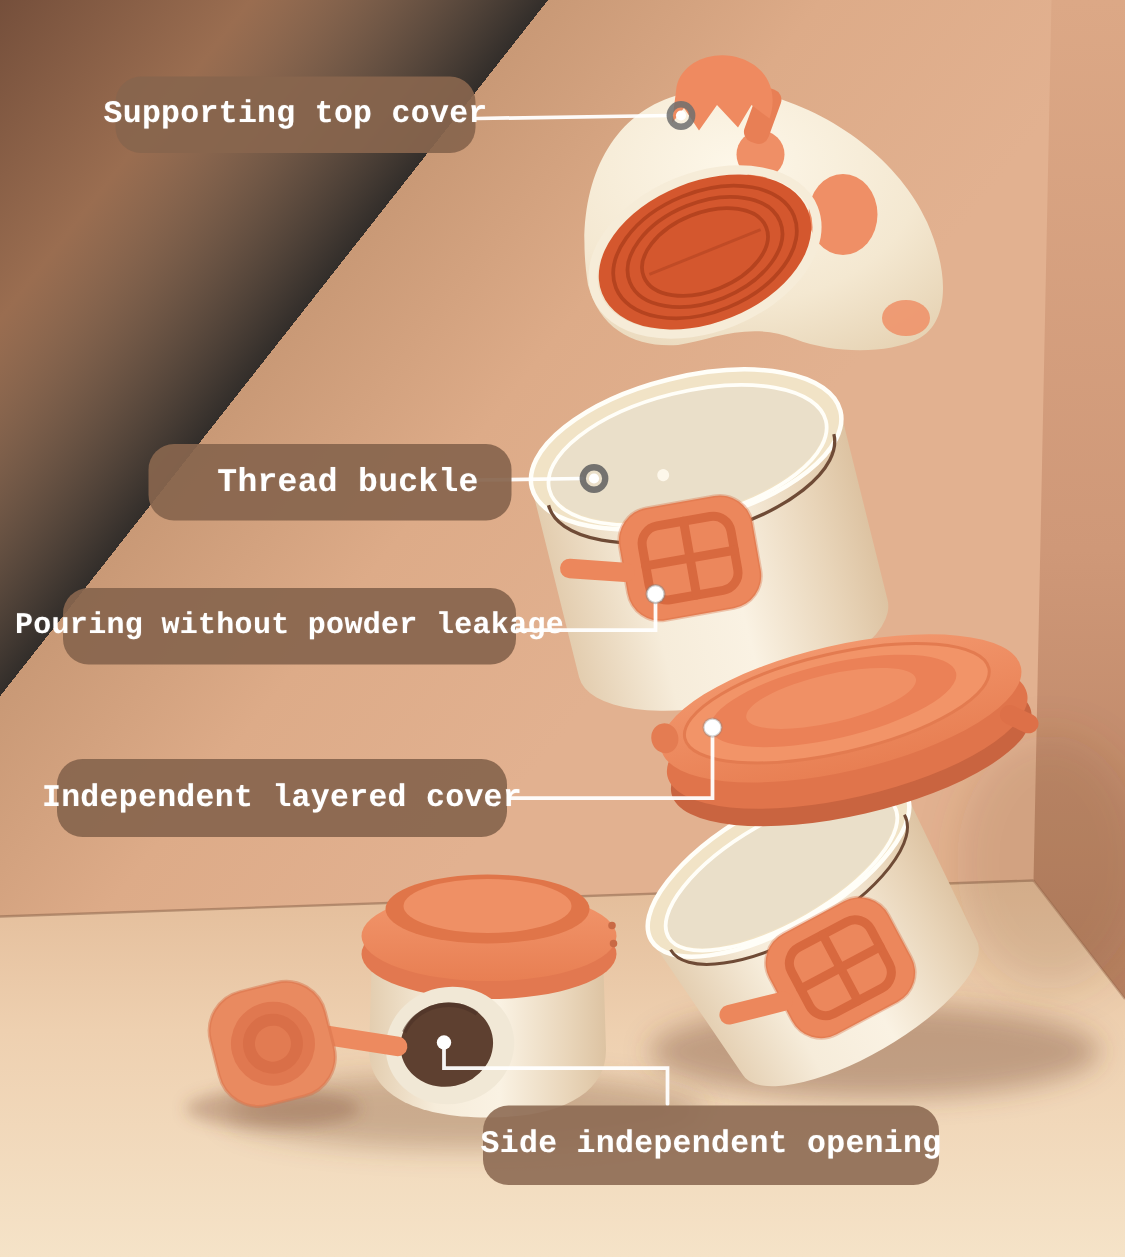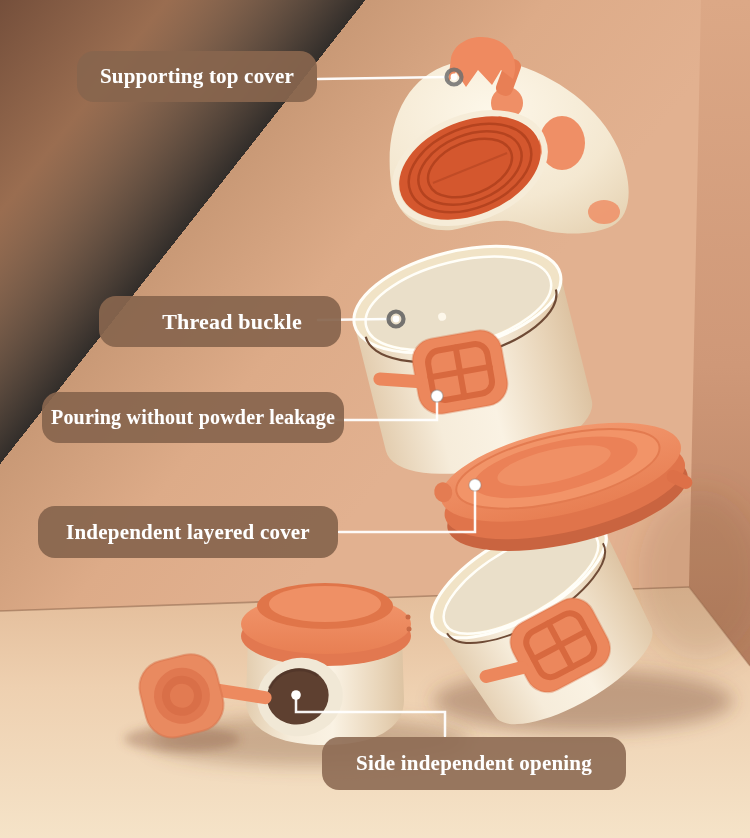--- a/index.html
+++ b/index.html
@@ -1,17 +1,17 @@
 <!DOCTYPE html>
 <html><head>
 <meta charset="utf-8">
 <style>
   html,body{margin:0;padding:0;background:#222;}
   #stage{position:relative;width:750px;height:838px;overflow:hidden;
-         font-family:Liberation Serif, serif;}
+         font-family:Liberation Mono, monospace;}
   #scene{position:absolute;left:0;top:0;}
   .callout{position:absolute;display:flex;align-items:center;justify-content:center;
            background:rgba(136,101,78,.93);color:#fff;border-radius:17px;
            font-weight:600;letter-spacing:.2px;white-space:nowrap;
            text-shadow:0 0 1px rgba(255,255,255,.25);}
   #c1{left:77px;top:51px;width:240px;height:51px;font-size:21px;}
   #c2{left:99px;top:296px;width:218px;height:51px;font-size:22px;padding-left:24px;}
   #c3{left:29px;top:392px;width:302px;height:51px;font-size:20px;margin-left:13px;}
   #c4{left:38px;top:506px;width:300px;height:52px;font-size:21px;}
   #c5{left:322px;top:737px;width:304px;height:53px;font-size:21px;background:rgba(141,106,83,.9);}

